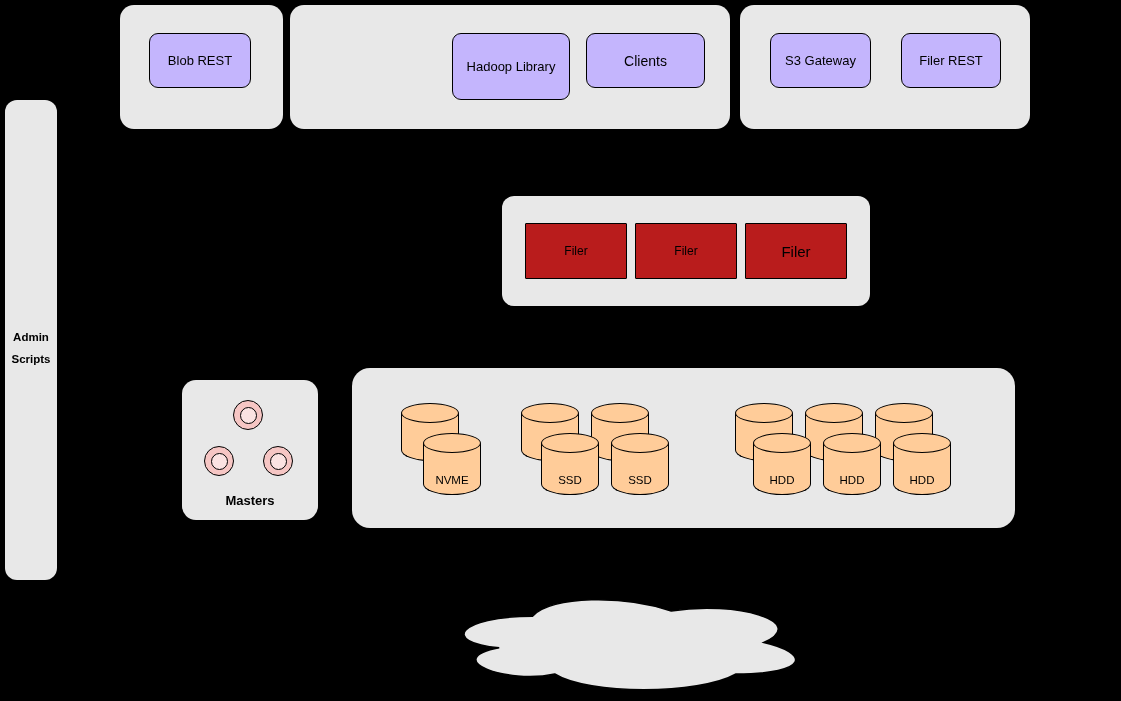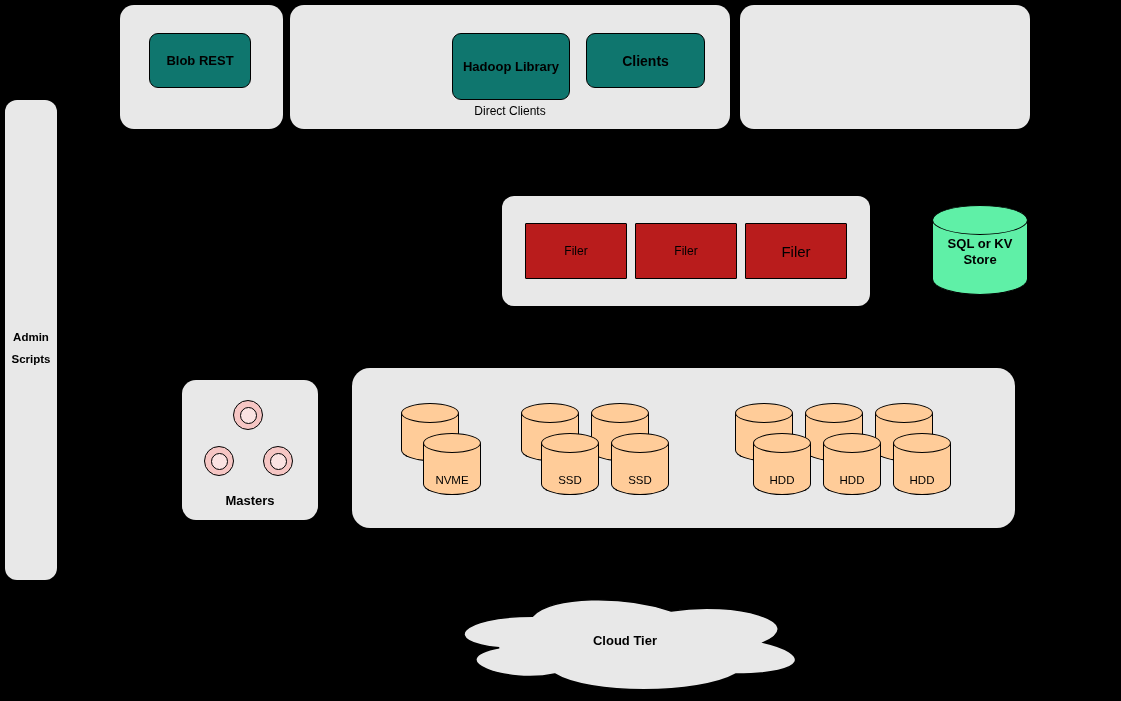--- a/index.html
+++ b/index.html
@@ -4,21 +4,21 @@
 <style>
   * { box-sizing: border-box; }
   html, body { margin: 0; padding: 0; background: #000; }
   body { font-family: "Liberation Sans", sans-serif; color: #000; }
   #canvas { position: relative; width: 1121px; height: 701px; background: #000000; overflow: hidden; }
 
   .panel { position: absolute; background: #e8e8e8; border-radius: 14px; z-index: 1; }
 
   .node { position: absolute; display: flex; align-items: center; justify-content: center;
           text-align: center; border: 1.5px solid #000; z-index: 2; font-size: 13px; }
-  .orange { background: #0f766e; border-radius: 9px; font-weight: bold; }
+  .orange { background: #c4b5fd; border-radius: 9px; }
   .green-box { background: #b91c1c; border-radius: 1px; }
 
   .caption { position: absolute; text-align: center; z-index: 2; font-size: 12px; }
   .bold { font-weight: bold; }
   .prelines { white-space: pre-line; line-height: 22px; }
 
   
   .cyl { position: absolute; z-index: 2; }
   .cyl.front { z-index: 3; }
   .cyl .cap  { position: absolute; left: 0; top: 0; width: 100%; border: 1.5px solid #000;
@@ -51,37 +51,33 @@
 <div id="canvas">
 
   <div class="panel" style="left:120px; top:5px; width:163px; height:124px;"></div>
   <div class="panel" style="left:290px; top:5px; width:440px; height:124px;"></div>
   <div class="panel" style="left:740px; top:5px; width:290px; height:124px;"></div>
 
   <div class="node orange" style="left:149px; top:33px; width:102px; height:55px;">Blob REST</div>
 
   <div class="node orange" style="left:452px; top:33px; width:118px; height:67px;">Hadoop Library</div>
   <div class="node orange" style="left:586px; top:33px; width:119px; height:55px; font-size:14px;">Clients</div>
-  <div class="caption" style="left:290px; top:104px; width:440px;">Direct Clients</div>
 
+  <div class="node orange" style="left:770px; top:33px; width:101px; height:55px;">S3 Gateway</div>
+  <div class="node orange" style="left:901px; top:33px; width:100px; height:55px;">Filer REST</div>
 
   <div class="panel" style="left:5px; top:100px; width:52px; height:480px; border-radius:12px;"></div>
   <div class="caption bold prelines" style="left:5px; top:326px; width:52px; font-size:11.5px;">Admin
 Scripts</div>
 
   <div class="panel" style="left:502px; top:196px; width:368px; height:110px; border-radius:12px;"></div>
   <div class="node green-box" style="left:525px; top:223px; width:102px; height:56px; font-size:12px;">Filer</div>
   <div class="node green-box" style="left:635px; top:223px; width:102px; height:56px; font-size:12px;">Filer</div>
   <div class="node green-box" style="left:745px; top:223px; width:102px; height:56px; font-size:15px;">Filer</div>
 
-  <div class="cyl big green" style="left:932px; top:205px; width:96px; height:90px;">
-    <div class="cap"></div>
-    <div class="tube"></div>
-    <div class="cyl-center-label">SQL or KV Store</div>
-  </div>
 
   <div class="panel" style="left:182px; top:380px; width:136px; height:140px;"></div>
   <div class="ring" style="left:233px; top:400px; width:30px; height:30px;">
     <div class="inner"></div>
   </div>
   <div class="ring" style="left:204px; top:446px; width:30px; height:30px;">
     <div class="inner"></div>
   </div>
   <div class="ring" style="left:263px; top:446px; width:30px; height:30px;">
     <div class="inner"></div>
@@ -152,15 +148,14 @@
       <path d="M 92.5 26.25
                C 18.5 26.25 0 52.5 59.2 57.75
                C 0 69.3 66.6 94.5 114.7 84
                C 148 105 259 105 296 84
                C 370 84 370 63 323.75 52.5
                C 370 31.5 296 10.5 231.25 21
                C 185 5.25 111 5.25 92.5 26.25
                Z" fill="#e8e8e8" stroke="#000000" stroke-width="1.5"></path>
     </svg>
   </div>
-  <div class="cloud-label" style="left:438px; top:588px; width:374px; height:104px;">Cloud Tier</div>
 
 </div>
 
 </body></html>

